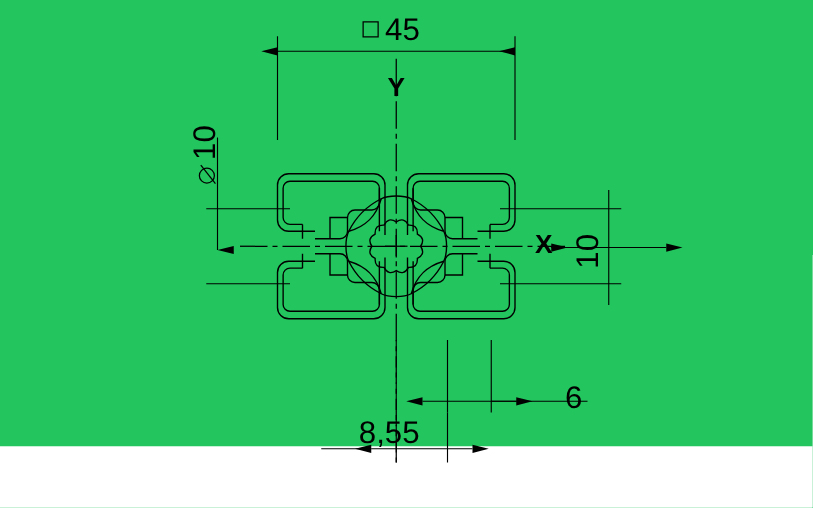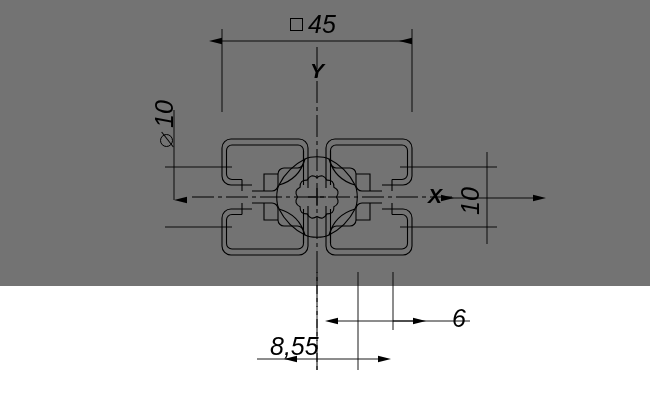--- a/index.html
+++ b/index.html
@@ -1,18 +1,18 @@
 <!DOCTYPE html>
 <html><head>
 <meta charset="utf-8">
 <style>
   html,body{margin:0;padding:0;background:#ffffff;}
   body{width:650px;height:406px;overflow:hidden;
        font-family:"Liberation Sans", sans-serif;color:#000;}
-  #stage{position:relative;width:650px;height:286px;background:#737373;font-style:italic;}
+  #stage{position:relative;width:650px;height:357px;background:#22c55e;}
   #stage svg{position:absolute;left:0;top:0;}
   .lbl{position:absolute;font-family:"Liberation Sans", sans-serif;
        color:#000;white-space:nowrap;line-height:1;}
   .dim{font-size:25px;font-weight:400;letter-spacing:0px;}
   .axis{font-size:21px;font-weight:bold;}
   .rot90{transform:rotate(-90deg);transform-origin:left top;}
   .sq{display:inline-block;width:13px;height:13px;border:1.7px solid #000;
       vertical-align:2px;margin-right:5px;box-sizing:border-box;}
   .dia{display:inline-block;position:relative;width:17px;height:17px;
        vertical-align:-3px;margin-right:3px;}
@@ -155,17 +155,17 @@
 <div class="lbl axis" style="left:310px;top:60px;">Y</div>
 
 <div class="lbl axis" style="left:428px;top:185px;">X</div>
 
 <div class="lbl dim rot90" style="left:152px;top:148px;">
   <span class="dia"></span><span>10</span>
 </div>
 
 <div class="lbl dim rot90" style="left:458px;top:215px;">10</div>
 
-<div class="lbl dim" style="left:270px;top:334px;">8,55</div>
+<div class="lbl dim" style="left:287px;top:334px;">8,55</div>
 
 <div class="lbl dim" style="left:452px;top:306px;">6</div>
 
 </div>
 
 </body></html>

